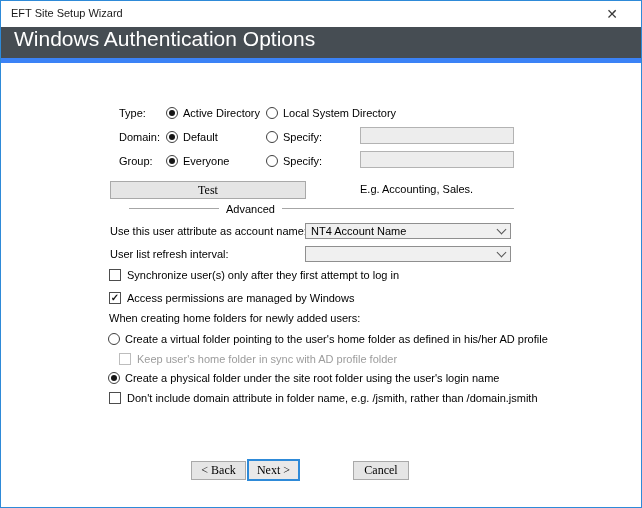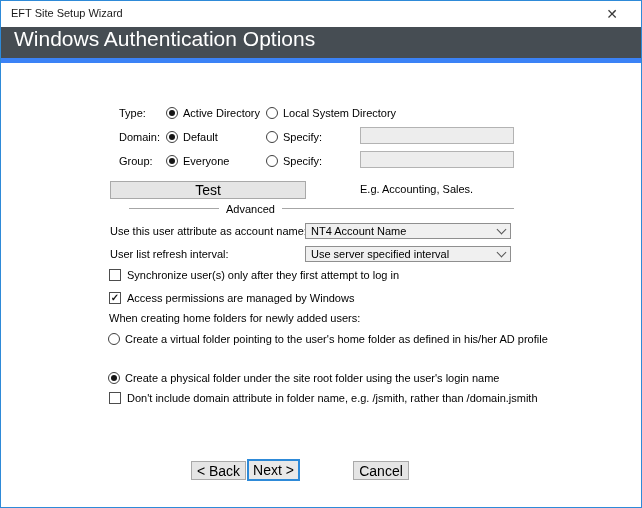--- a/index.html
+++ b/index.html
@@ -34,21 +34,21 @@
   .combo{position:absolute;left:304px;width:206px;height:16px;background:#f0f0f0;
     border:1px solid #8f8f8f;box-sizing:border-box;display:flex;align-items:center;
     padding:0 5px;font-size:11px;}
   .chev{margin-left:auto;width:6px;height:6px;border-right:1px solid #555;
     border-bottom:1px solid #555;transform:rotate(45deg);margin-top:-3px;flex:none;}
 
   .lbltext{position:absolute;font-size:11px;white-space:nowrap;}
   .hint{position:absolute;left:359px;font-size:11px;line-height:13px;white-space:nowrap;}
 
   .btn{position:absolute;background:#e5e5e5;border:1px solid #a9a9a9;box-sizing:border-box;
-    font-family:Liberation Sans, sans-serif;font-size:14px;display:flex;align-items:center;
+    font-family:Liberation Serif, serif;font-size:12px;display:flex;align-items:center;
     justify-content:center;padding:1px;color:#000;}
   .btn.next{border:2px solid var(--accent,#2e8ad8);background:#e9e9e9;}
 
   .advanced{position:absolute;left:128px;top:201px;width:385px;height:13px;
     display:flex;align-items:center;font-size:11px;}
   .advanced .line{height:1px;background:#a6a6a6;}
   .advanced .l1{width:90px;margin-right:7px;flex:none;}
   .advanced .l2{flex:1;margin-left:7px;}
 </style>
 </head>
@@ -116,41 +116,44 @@
   </div>
 
   <div class="lbltext" style="left:109px;top:224px;">Use this user attribute as account name:</div>
   <div class="combo" style="top:222px;">
     <span>NT4 Account Name</span>
     <span class="chev"></span>
   </div>
 
   <div class="lbltext" style="left:109px;top:247px;">User list refresh interval:</div>
   <div class="combo" style="top:245px;">
-    <span>Use server specified interval</span>
     <span class="chev"></span>
   </div>
 
   <div class="row" style="left:108px;top:267px;">
     <span class="cb"></span>
     <span>Synchronize user(s) only after they first attempt to log in</span>
   </div>
 
   <div class="row" style="left:108px;top:290px;">
     <span class="cb checked">✓</span>
     <span>Access permissions are managed by Windows</span>
   </div>
 
   <div class="lbltext" style="left:108px;top:311px;">When creating home folders for newly added users:</div>
 
   <div class="row" style="left:107px;top:331px;">
     <span class="radio"></span>
     <span>Create a virtual folder pointing to the user's home folder as defined in his/her AD profile</span>
   </div>
 
+  <div class="row disabled" style="left:118px;top:351px;">
+    <span class="cb"></span>
+    <span>Keep user's home folder in sync with AD profile folder</span>
+  </div>
 
   <div class="row" style="left:107px;top:370px;">
     <span class="radio on"></span>
     <span>Create a physical folder under the site root folder using the user's login name</span>
   </div>
 
   <div class="row" style="left:108px;top:390px;">
     <span class="cb"></span>
     <span>Don't include domain attribute in folder name, e.g. /jsmith, rather than /domain.jsmith</span>
   </div>

